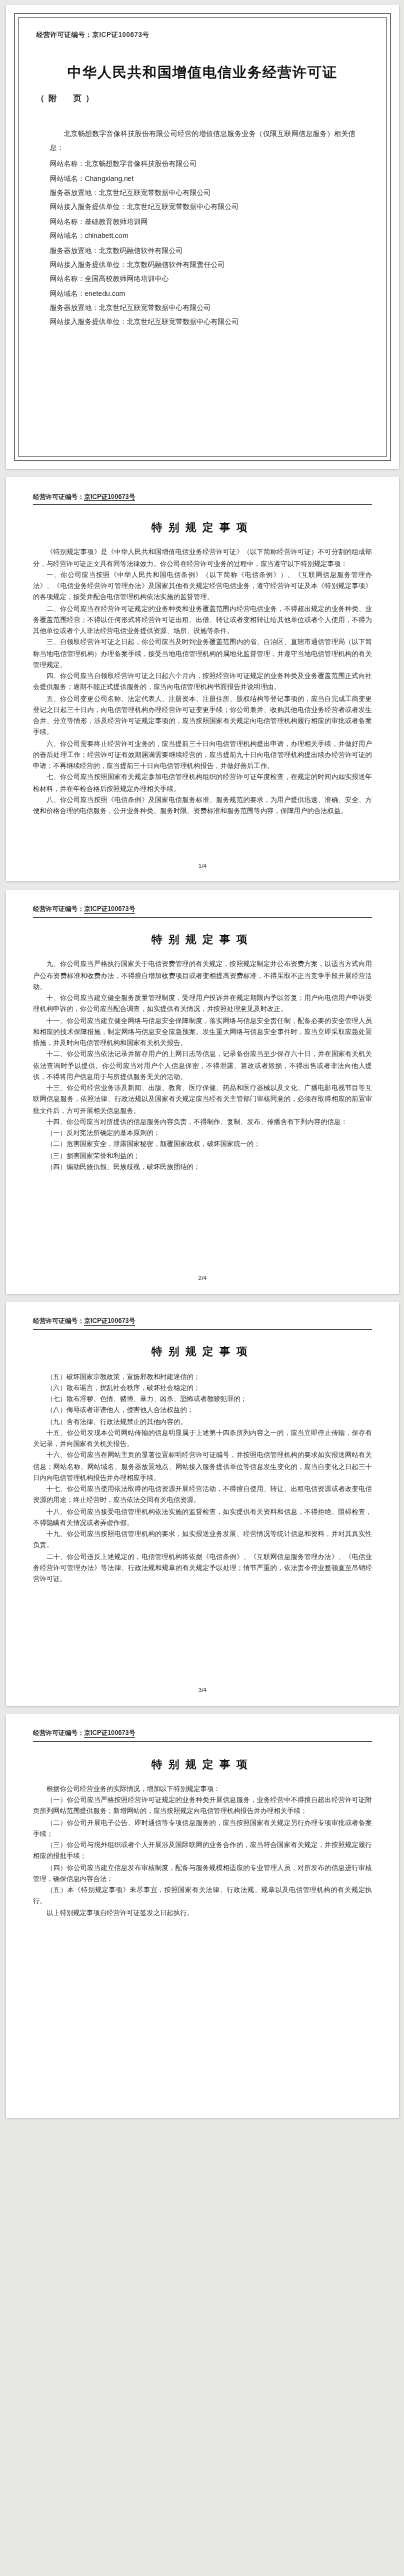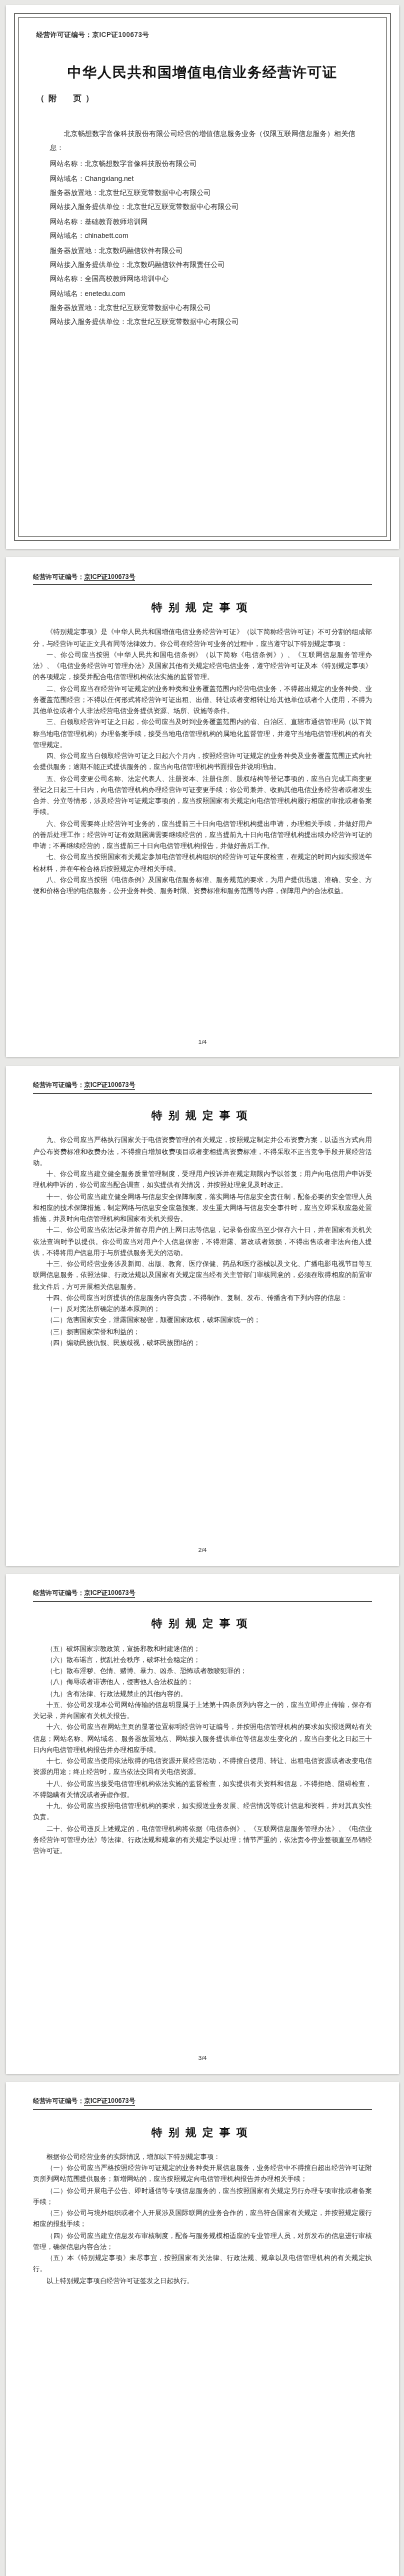--- a/index.html
+++ b/index.html
@@ -16,21 +16,21 @@
   }
   .page {
     width: 393px;
     margin: 0 auto 8.2px;
     background: #ffffff;
     box-shadow: 0 0.5px 2.1px rgba(0,0,0,0.30);
     position: relative;
   }
 
   
-  .page-cert { height: 544px; text-decoration: underline; }
+  .page-cert { height: 464px; text-decoration: underline; }
   .cert-frame {
     position: absolute;
     inset: 8.2px;
     border: 1px solid #6b6b68;
   }
   .cert-frame-inner {
     position: absolute;
     inset: 2.6px;
     border: 0.5px solid #8f8f8c;
     padding: 13.4px 17.5px;
@@ -58,21 +58,21 @@
     margin: 23px 13.4px 0;
     font-size: 7px;
     line-height: 2.05;
     color: #1f1f1f;
     font-weight: 500;
   }
   .cert-intro { margin: 0 0 2.1px; text-indent: 2em; text-align: justify; }
   .cert-line { white-space: nowrap; }
 
   
-  .page-prov { height: 500px; padding: 15.5px 27px 31px; }
+  .page-prov { height: 404px; padding: 15.5px 27px 31px; }
   .prov-header { font-size: 6.4px; color: #2c2c2c; font-weight: bold; padding-bottom: 2.6px; }
   .prov-header .num { border-bottom: 0.5px solid #555; padding-bottom: 0.5px; }
   .prov-rule { height: 0; border-top: 0.8px solid #4a4a48; margin: 0; }
   .prov-title {
     margin: 15.5px 0 11.3px;
     text-align: center;
     font-family: "Liberation Serif", "DejaVu Serif", serif;
     font-size: 10.8px;
     font-weight: bold;
     letter-spacing: 6.2px;

